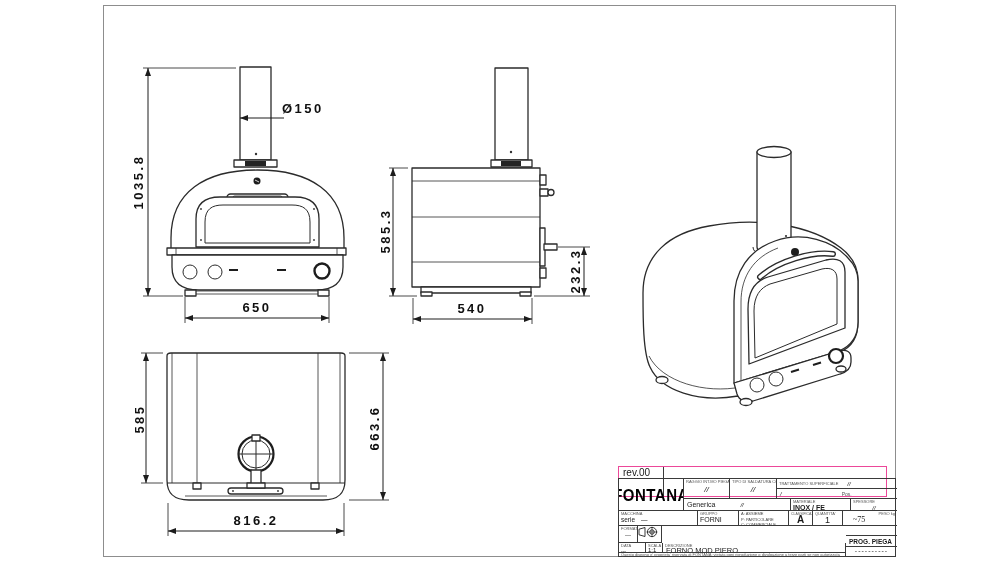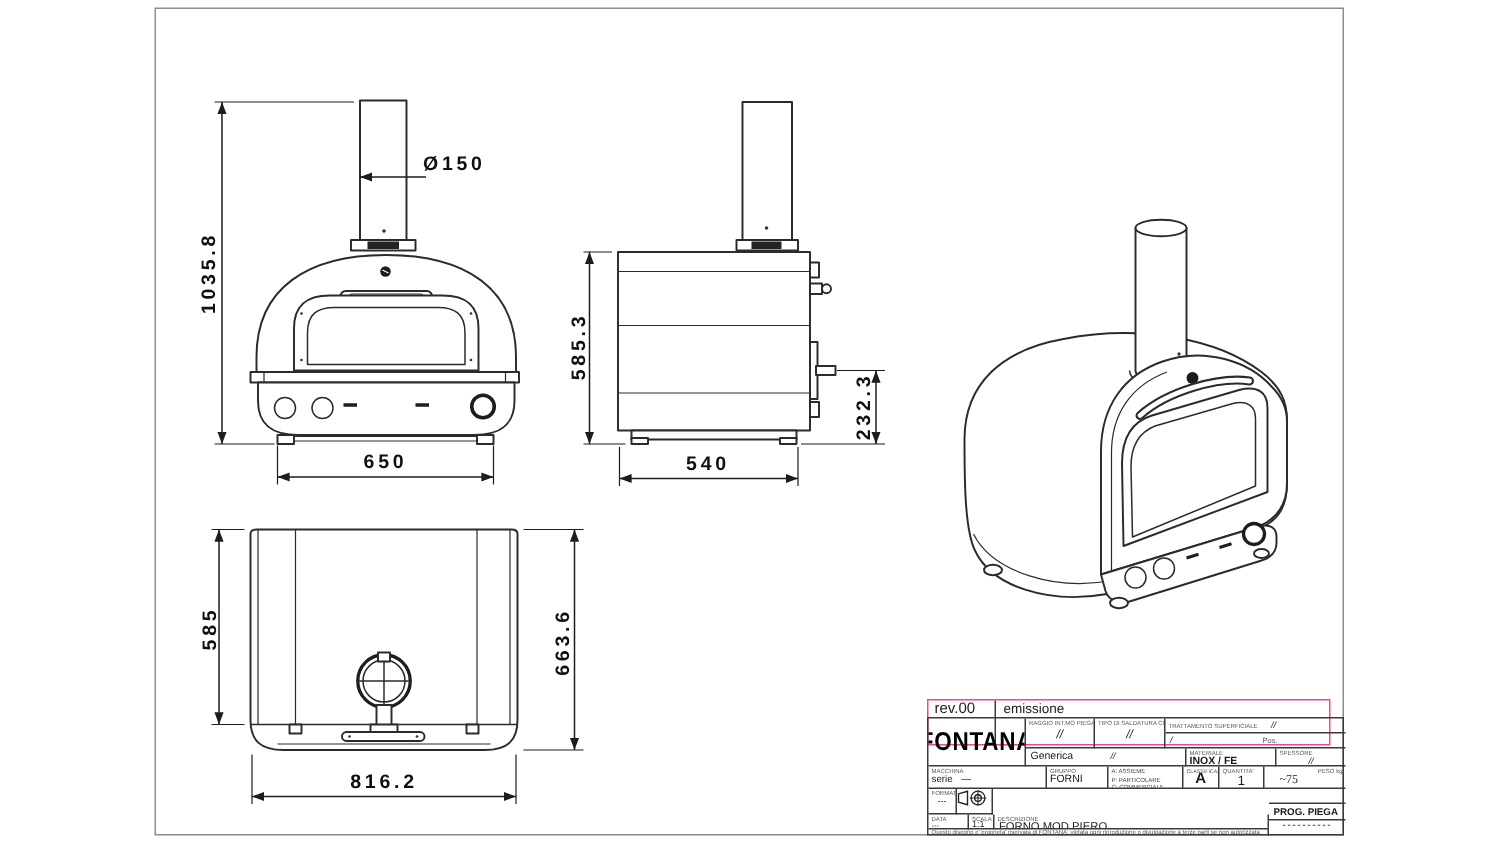--- a/index.html
+++ b/index.html
@@ -160,21 +160,20 @@
       <path d="M 791 372 L 799 369.5 M 813 365 L 821 362.5" stroke="#1d1d1d" stroke-width="2"></path>
       <circle cx="836" cy="356" r="7" fill="#fff" stroke="#1d1d1d" stroke-width="2.2"></circle>
       <ellipse class="ol" cx="662" cy="380" rx="6" ry="3.5"></ellipse>
       <ellipse class="ol" cx="746" cy="402" rx="6" ry="3.5"></ellipse>
       <ellipse class="ol" cx="841" cy="369" rx="5" ry="3"></ellipse>
     </g>
   </svg>
 
   <div id="revbox">
     <div class="c1">rev.00</div>
-    <div class="c2">emissione</div>
   </div>
 
   <div id="tblock">
     <div class="cell" style="left:0;top:0;width:65px;height:32px;">
       <div class="logo">FONTANA</div>
     </div>
     <div class="cell" style="left:65px;top:0;width:46px;height:20px;">
       <div class="mh">RAGGIO INT.MO PIEGATURA</div>
       <div class="val slash" style="margin-top:2px;">//</div>
     </div>

